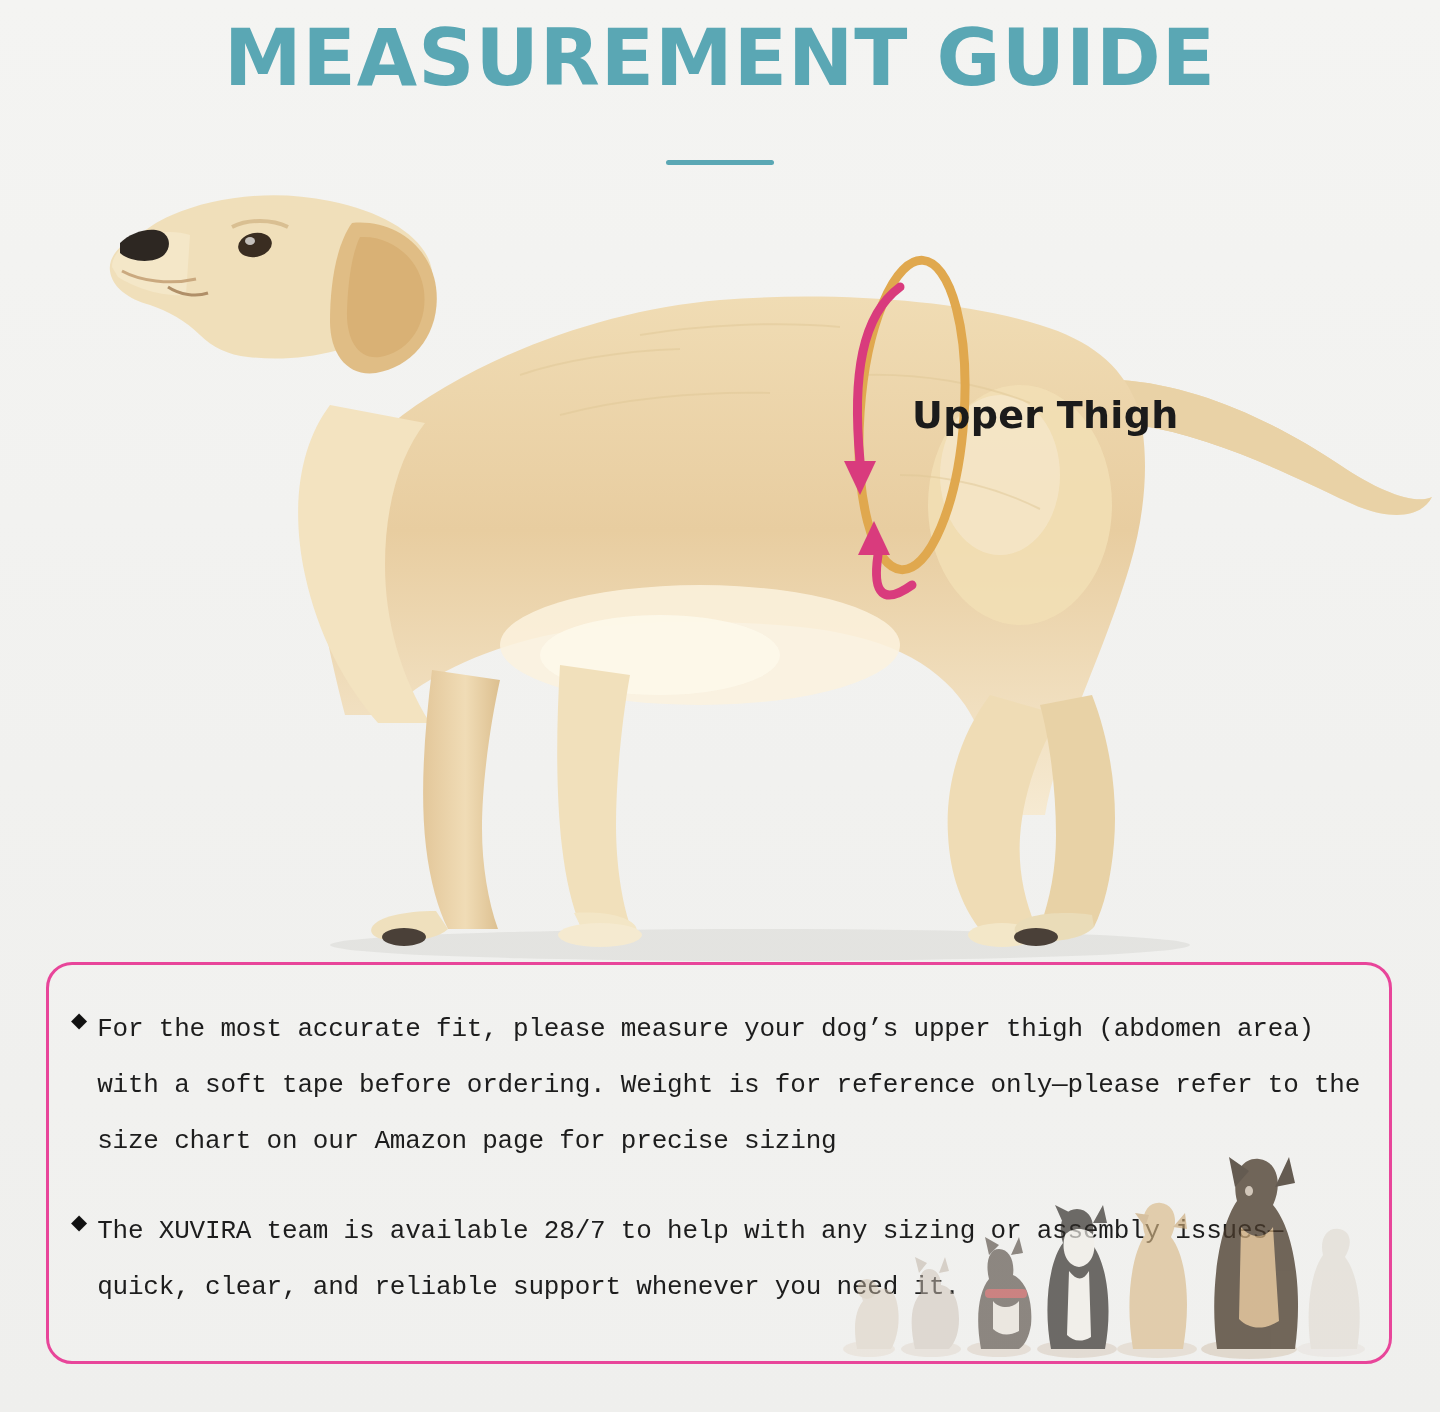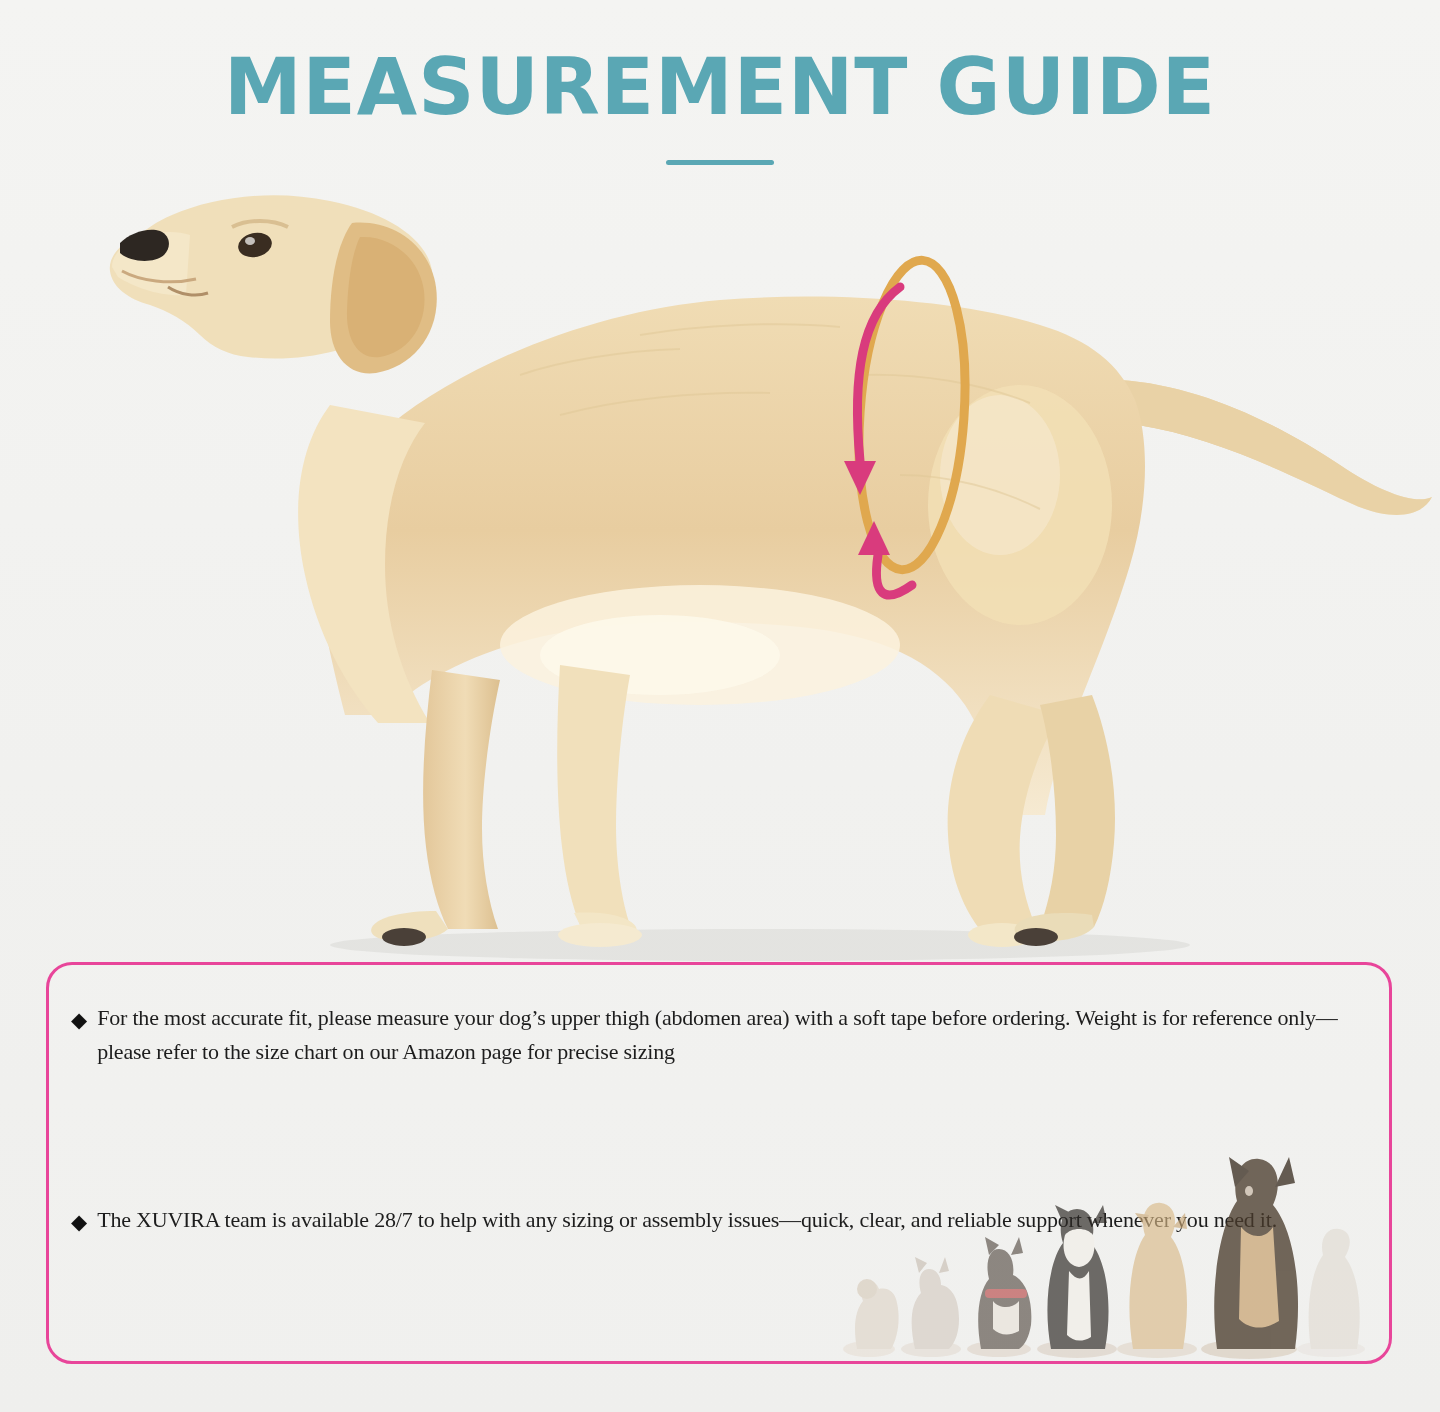--- a/index.html
+++ b/index.html
@@ -19,21 +19,21 @@
     position: relative;
     width: 1440px;
     height: 1412px;
     background: linear-gradient(180deg, #f4f4f2 0%, #f1f1ef 55%, #efefed 100%);
     overflow: hidden;
   }
 
   
   .title {
     position: absolute;
-    top: 44px;
+    top: 15px;
     left: 0;
     width: 1440px;
     text-align: center;
     font-size: 78px;
     line-height: 86px;
     font-weight: bold;
     letter-spacing: 1px;
     color: #5aa7b4;
     font-family: "DejaVu Sans", sans-serif;
   }
@@ -97,23 +97,23 @@
   .note-1 { left: 22px; top: 36px; width: 1300px; }
   .note-2 { left: 22px; top: 238px; width: 1300px; }
   .bullet {
     flex: 0 0 auto;
     font-size: 21px;
     line-height: 38px;
     margin-right: 10px;
     color: #111;
   }
   .note-text {
-    font-size: 22px;
-    line-height: 34px;
-    font-family: Liberation Serif, serif;
+    font-size: 26px;
+    line-height: 56px;
+    font-family: Liberation Mono, monospace;
     color: #1d1d1d;
     letter-spacing: -0.2px;
   }
 
   
   .silhouettes {
     position: absolute;
     right: 10px;
     bottom: 0;
     width: 540px;
@@ -240,20 +240,21 @@
 
       <path d="M900 112 C862 140 852 200 860 286" stroke="#d93b7d" stroke-width="9" fill="none" stroke-linecap="round"></path>
       <path d="M860 320 l-16 -34 l32 0 Z" fill="#d93b7d"></path>
       <path d="M874 346 l16 34 l-32 0 Z" fill="#d93b7d"></path>
       <path d="M878 380 C872 420 884 430 912 410" stroke="#d93b7d" stroke-width="9" fill="none" stroke-linecap="round"></path>
       <path d="M912 410 C948 390 960 330 952 262" stroke="#d93b7d" stroke-width="9" fill="none" stroke-linecap="round" opacity="0"></path>
 
       <path d="M898 108 C912 96 930 88 950 86" stroke="#d93b7d" stroke-width="0" fill="none"></path>
     </svg>
 
+    <div class="thigh-label">Upper Thigh</div>
   </div>
 
   <div class="notes">
 
     <div class="note-item note-1">
       <span class="bullet">◆</span>
       <span class="note-text">For the most accurate fit, please measure your dog’s upper thigh (abdomen area) with a soft tape before ordering. Weight is for reference only—please refer to the size chart on our Amazon page for precise sizing</span>
     </div>
 
     <div class="note-item note-2">

